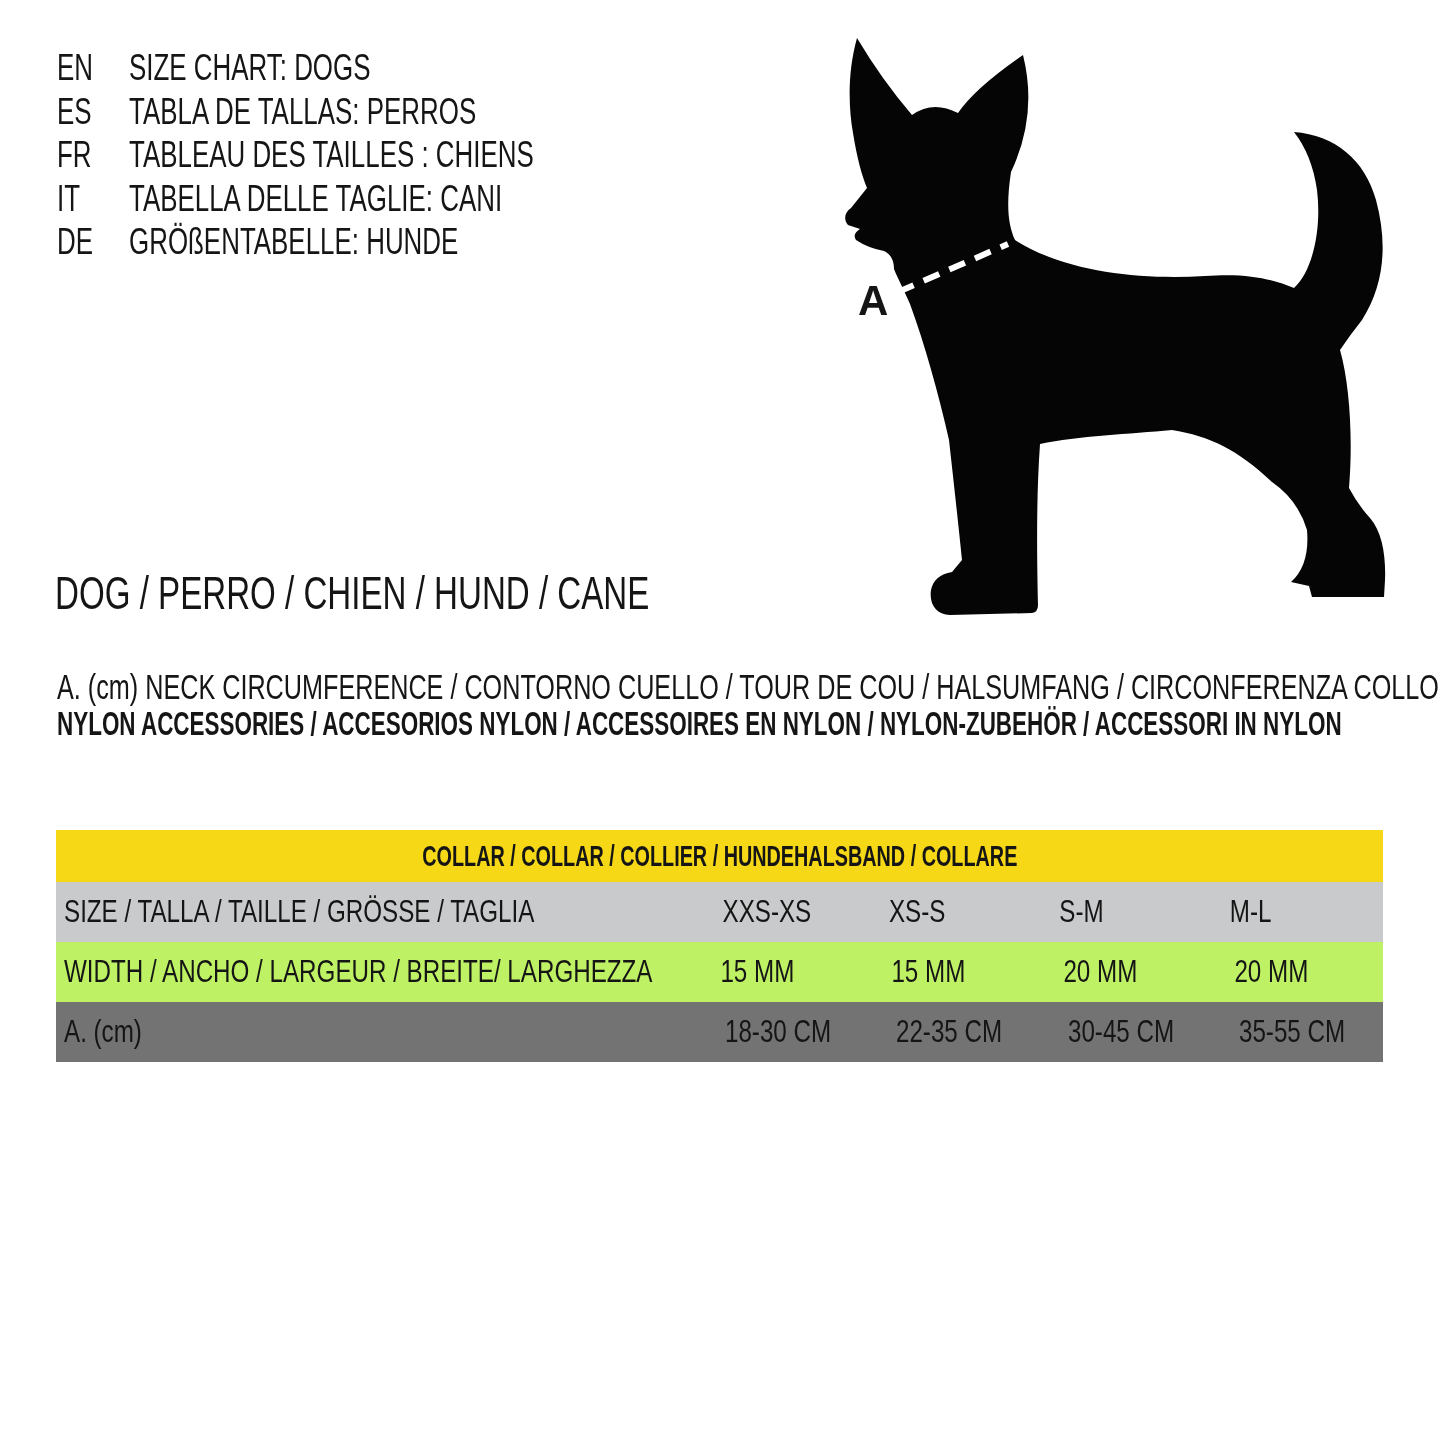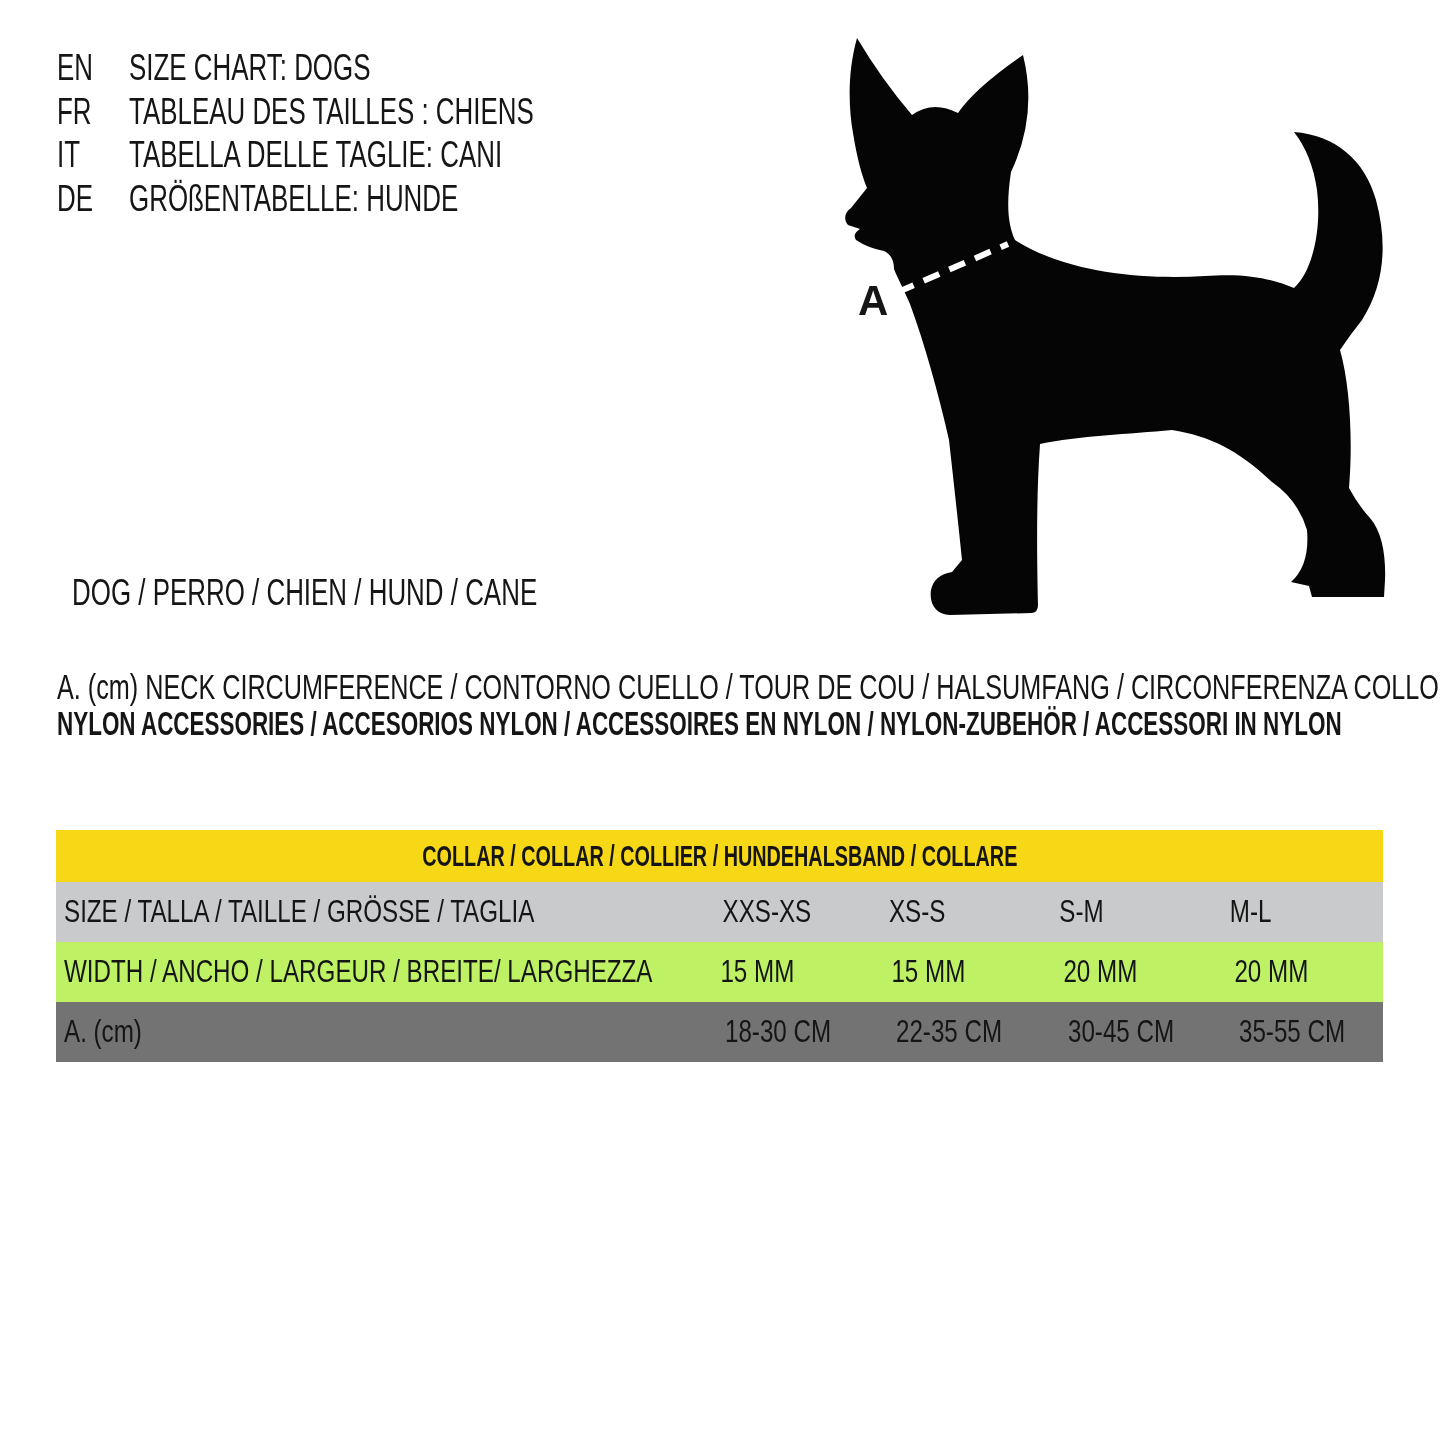--- a/index.html
+++ b/index.html
@@ -18,21 +18,21 @@
   .langs{position:absolute;left:57px;top:46px;}
   .lang-row{position:relative;height:43.6px;width:620px;}
   .lang-code,.lang-label{position:absolute;top:0;line-height:43.6px;font-size:36px;}
   .lang-code{left:0;}
   .lang-label{left:72px;}
 
   
   .dog-svg{position:absolute;left:810px;top:20px;}
 
   
-  .caption{position:absolute;left:72px;top:576px;font-size:36px;line-height:34px;}
+  .caption{position:absolute;left:55px;top:576px;font-size:46px;line-height:34px;}
   .note1{position:absolute;left:57px;top:670px;font-size:35px;line-height:34px;}
   .note2{position:absolute;left:57px;top:706px;font-size:34px;line-height:34px;font-weight:bold;}
 
   
   .size-table{position:absolute;left:56px;top:830px;width:1327px;
               border-collapse:collapse;table-layout:fixed;}
   .size-table col.c-label{width:48.4%;}
   .size-table col.c-val{width:12.9%;}
   .size-table th{height:36px;padding:8px;font-size:30px;font-weight:bold;text-align:center;vertical-align:middle;}
   .size-table td{height:34px;padding:12px;font-size:31px;vertical-align:middle;}
@@ -41,20 +41,24 @@
 </style>
 </head>
 <body>
 
 <div class="page">
 
   <div class="langs">
     <div class="lang-row">
       <span class="lang-code cx sx72 tl">EN</span>
       <span class="lang-label cx sx72 tl">SIZE CHART: DOGS</span>
+    </div>
+    <div class="lang-row">
+      <span class="lang-code cx sx72 tl">ES</span>
+      <span class="lang-label cx sx72 tl">TABLA DE TALLAS: PERROS</span>
     </div>
     <div class="lang-row">
       <span class="lang-code cx sx72 tl">FR</span>
       <span class="lang-label cx sx72 tl">TABLEAU DES TAILLES : CHIENS</span>
     </div>
     <div class="lang-row">
       <span class="lang-code cx sx72 tl">IT</span>
       <span class="lang-label cx sx72 tl">TABELLA DELLE TAGLIE: CANI</span>
     </div>
     <div class="lang-row">

